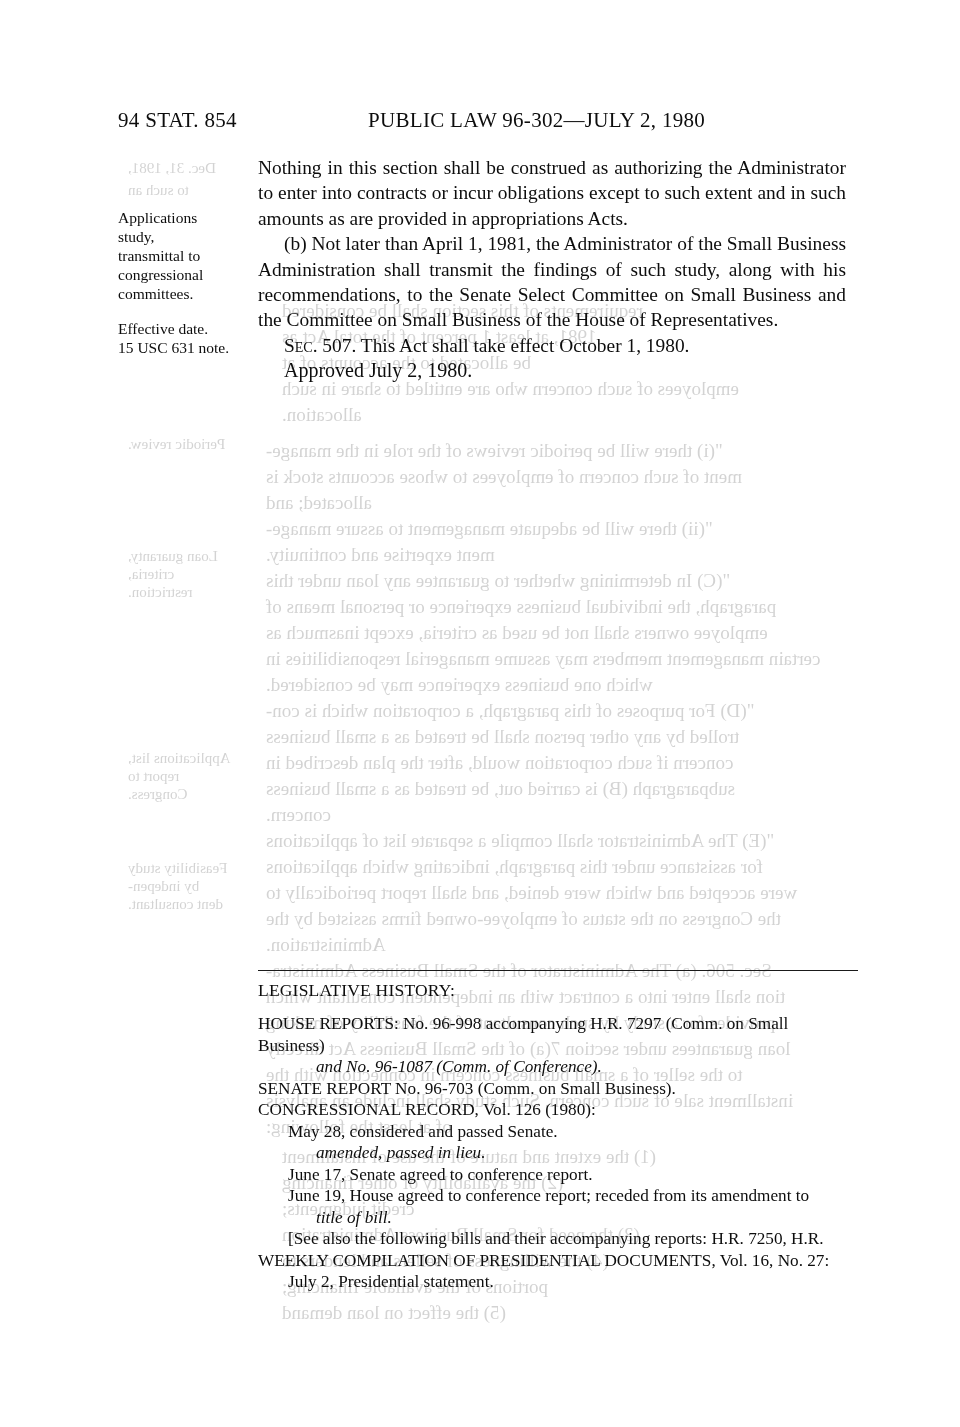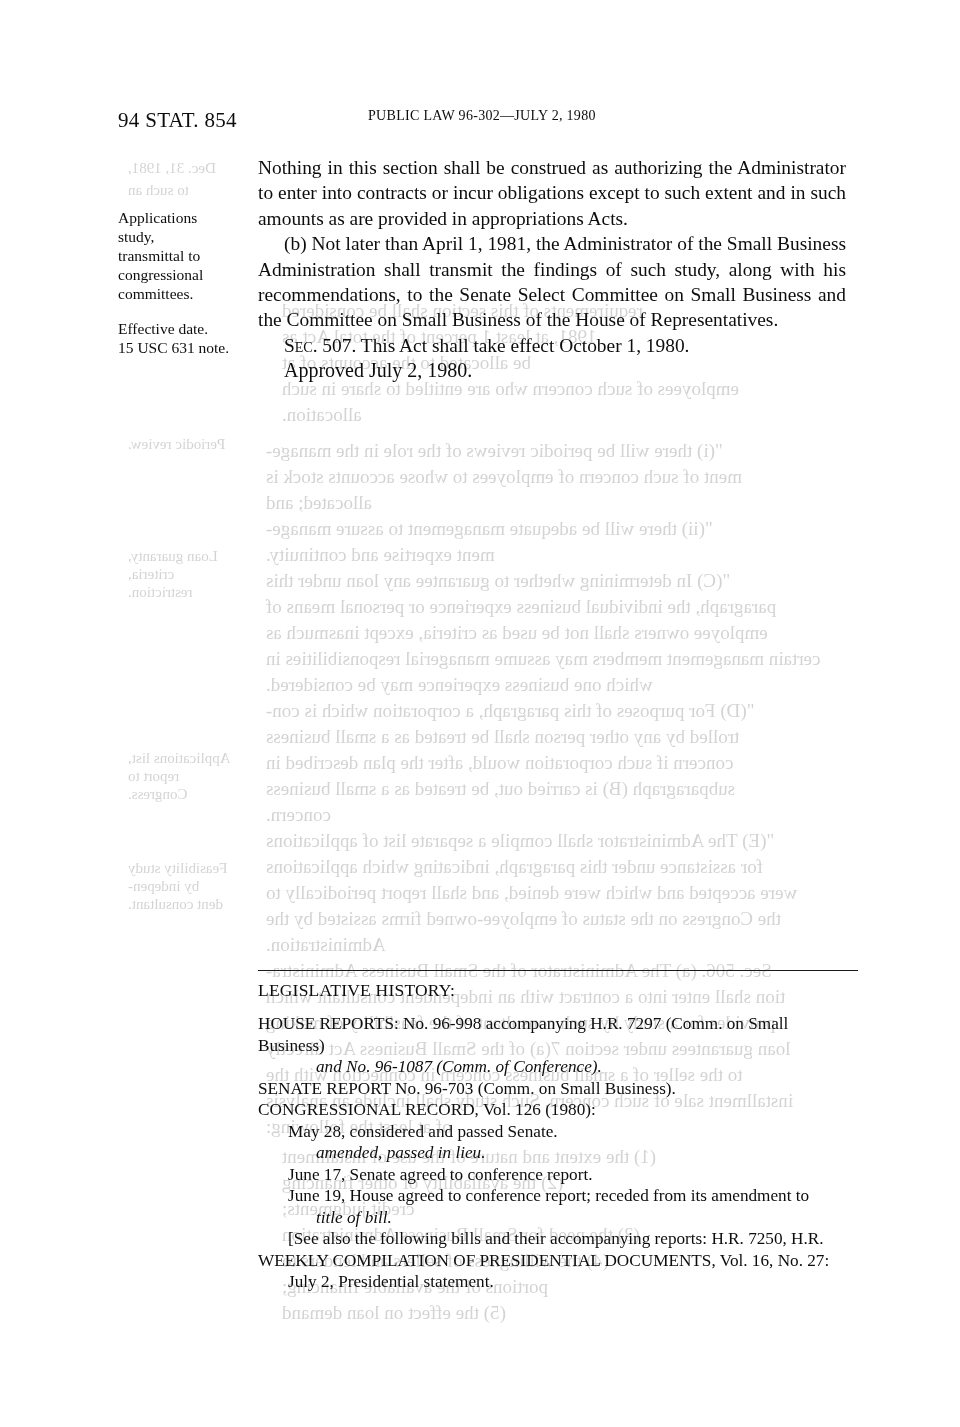--- a/index.html
+++ b/index.html
@@ -46,21 +46,21 @@
     position: absolute;
     left: 118px;
     top: 0;
     font-size: 21px;
     letter-spacing: 0.3px;
   }
   .runhead .lawtitle {
     position: absolute;
     left: 368px;
     top: 0;
-    font-size: 14px;
+    font-size: 21px;
     letter-spacing: 0.3px;
   }
 
   
   .sidenotes {
     position: absolute;
     left: 118px;
     top: 208px;
     width: 130px;
     font-size: 15.5px;

